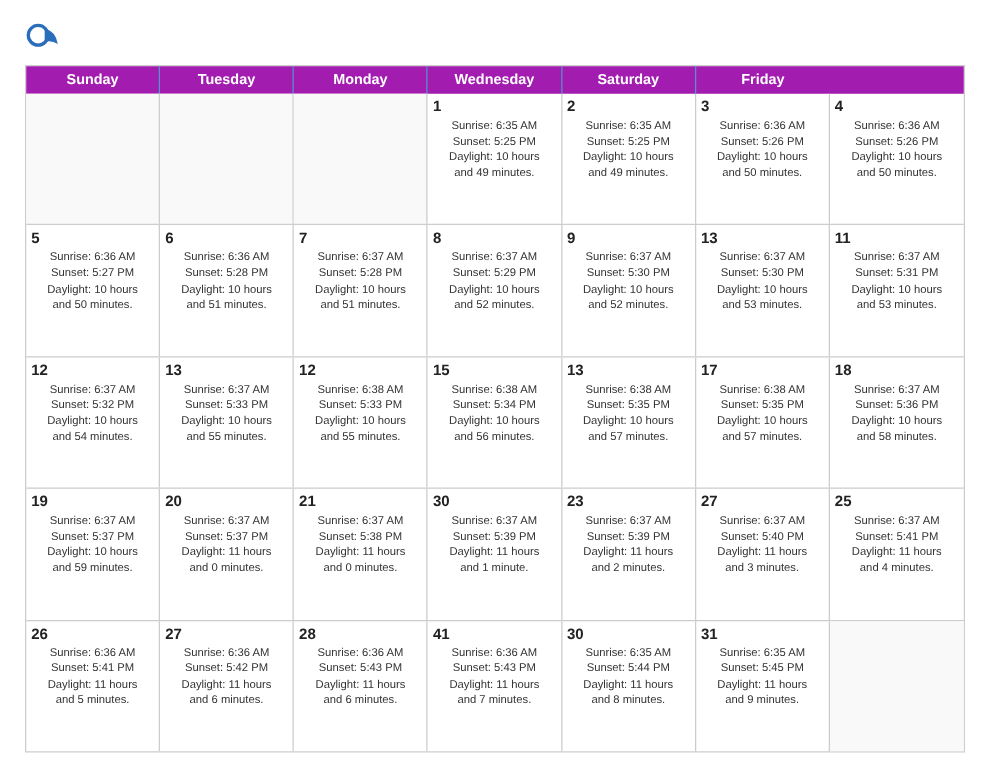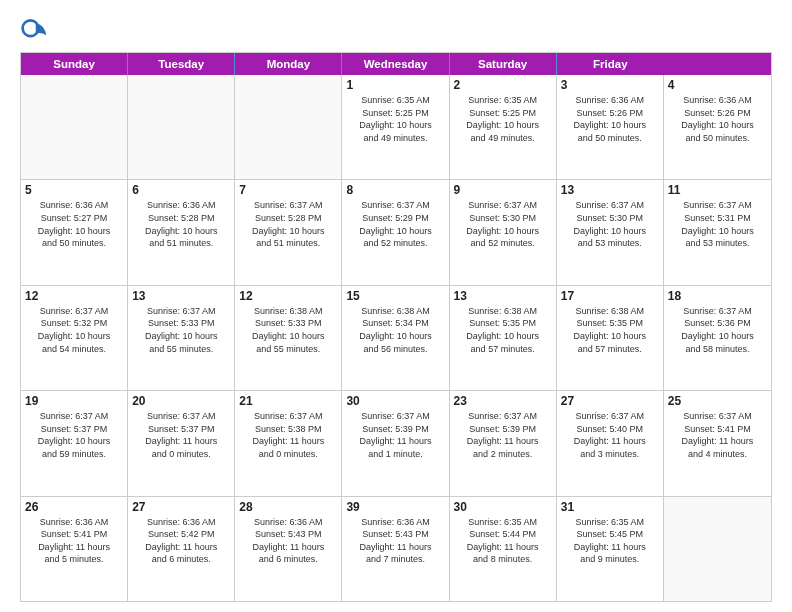--- a/index.html
+++ b/index.html
@@ -343,21 +343,21 @@
 and 6 minutes.</div>
           </div>
           <div class="cal-cell">
             <div class="cell-day">28</div>
             <div class="cell-info" style="white-space: pre-line;">Sunrise: 6:36 AM
 Sunset: 5:43 PM
 Daylight: 11 hours
 and 6 minutes.</div>
           </div>
           <div class="cal-cell">
-            <div class="cell-day">39</div>
+            <div class="cell-day">41</div>
             <div class="cell-info" style="white-space: pre-line;">Sunrise: 6:36 AM
 Sunset: 5:43 PM
 Daylight: 11 hours
 and 7 minutes.</div>
           </div>
           <div class="cal-cell">
             <div class="cell-day">30</div>
             <div class="cell-info" style="white-space: pre-line;">Sunrise: 6:35 AM
 Sunset: 5:44 PM
 Daylight: 11 hours

